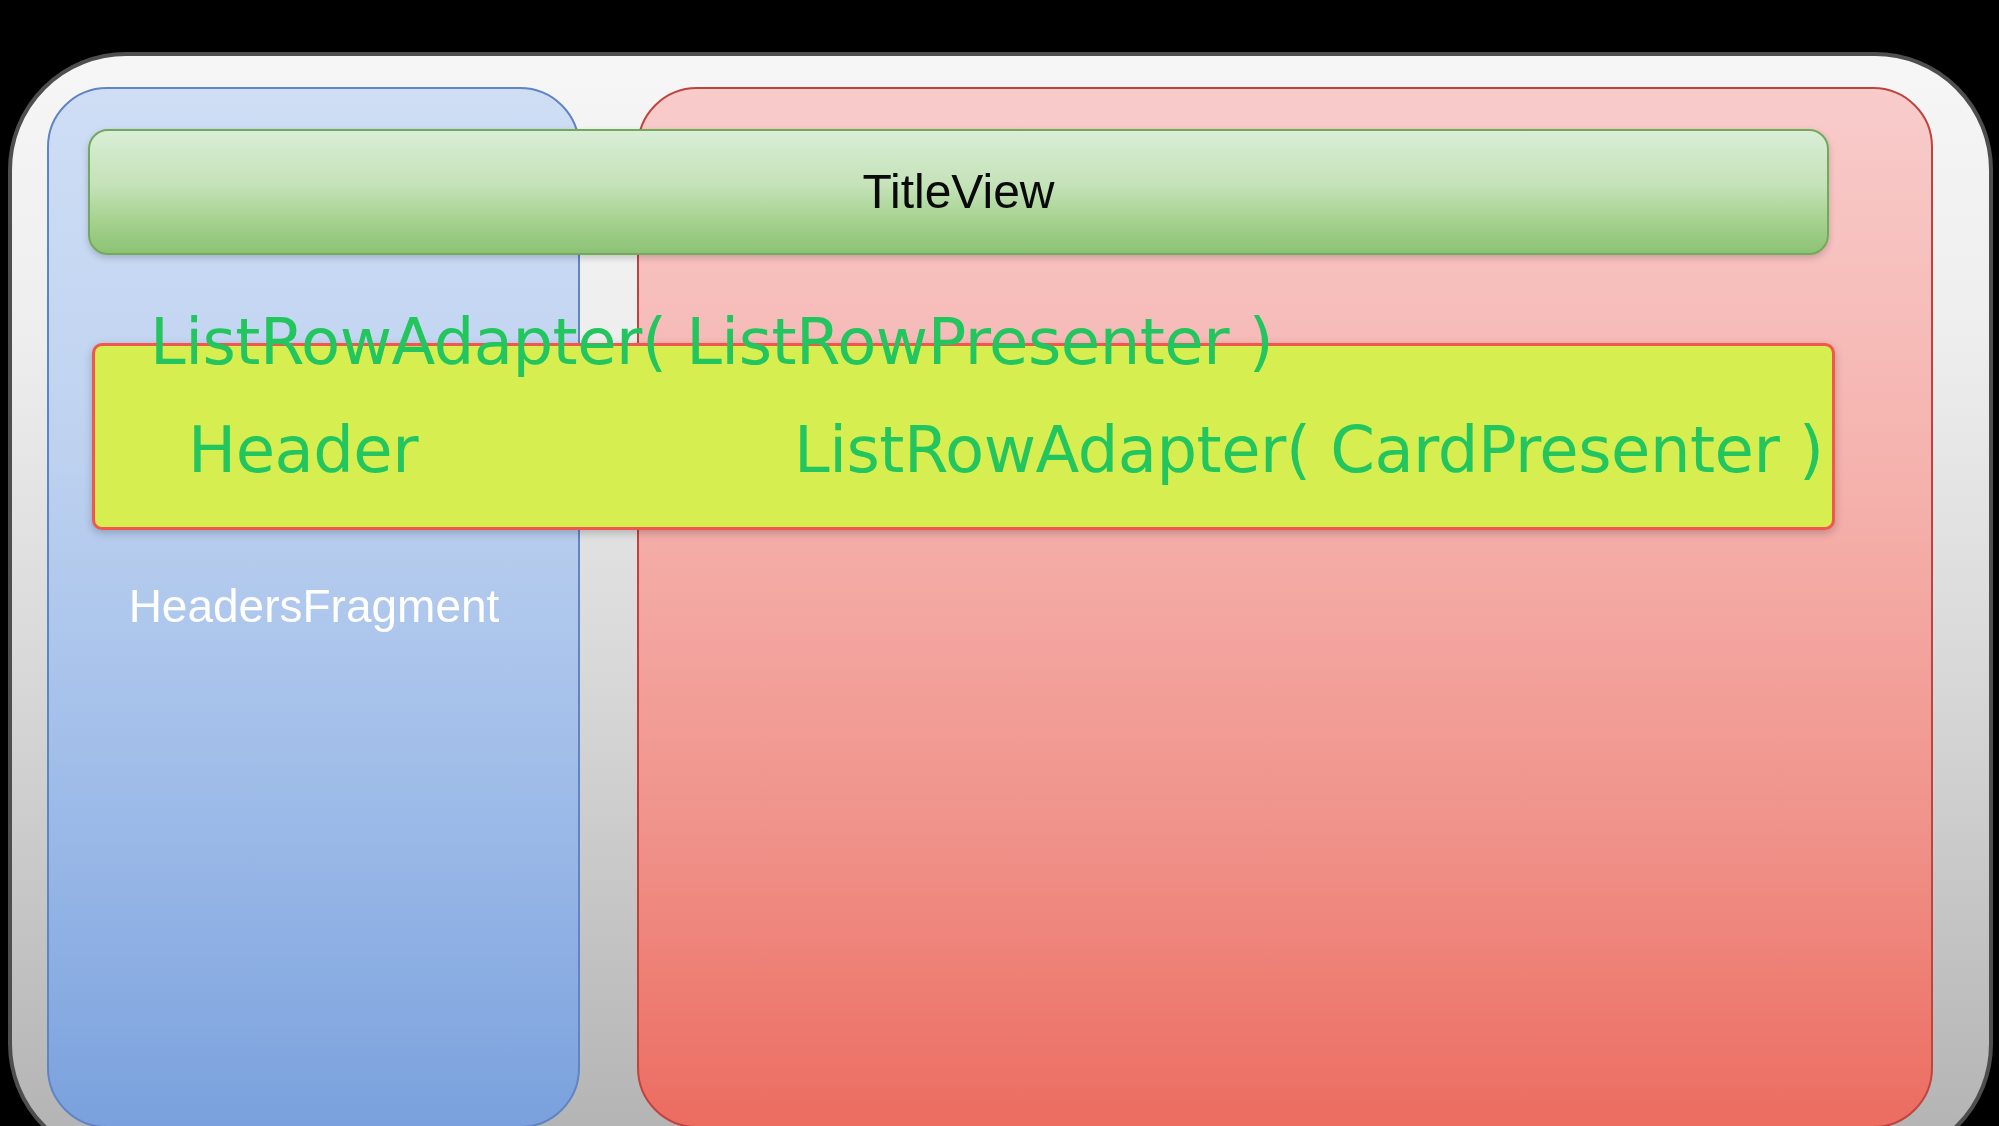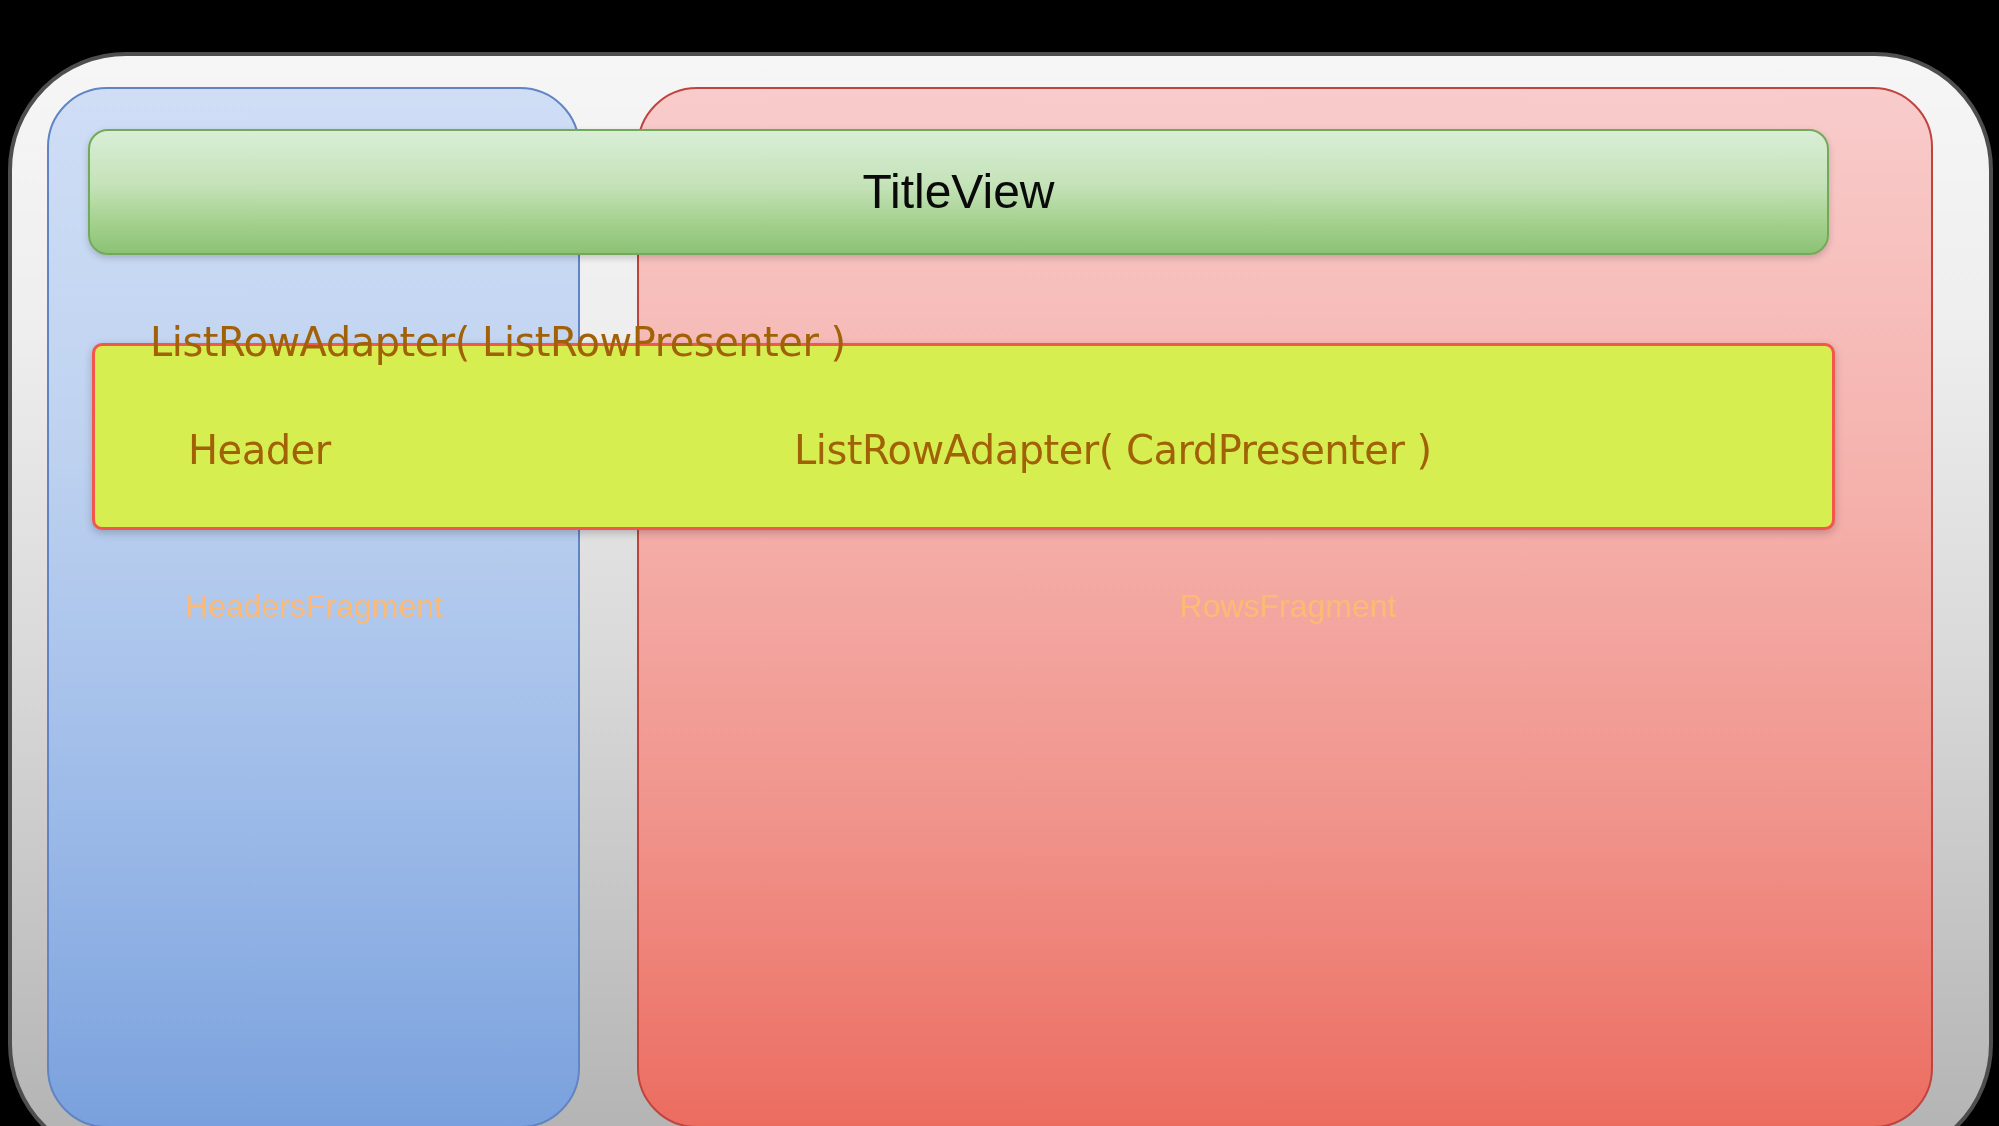--- a/index.html
+++ b/index.html
@@ -78,44 +78,44 @@
     height: 181px;
     border: 3px solid #f3564d;
     border-radius: 10px;
     background: #d7ee50;
     box-shadow: 0 3px 8px rgba(0,0,0,0.22);
     z-index: 2;
   }
   .big-label {
     position: absolute;
     font-family: "DejaVu Sans", sans-serif;
-    font-size: 40px;
+    font-size: 64px;
     line-height: 60px;
     letter-spacing: -0.5px;
-    color: #a16207;
+    color: #22c55e;
     white-space: nowrap;
     z-index: 4;
   }
   .listrow-presenter-label {
     left: 150px;
     top: 268px;
   }
   .header-label {
     left: 188px;
     top: 376px;
   }
   .card-presenter-label {
     left: 794px;
     top: 376px;
   }
   .small-label {
     position: absolute;
-    font-size: 32px;
+    font-size: 46px;
     line-height: 46px;
-    color: #fdba74;
+    color: #ffffff;
     white-space: nowrap;
     transform: translateX(-50%);
     z-index: 4;
   }
   .headers-fragment-label {
     left: 314px;
     top: 539px;
   }
   .rows-fragment-label {
     left: 1288px;
@@ -138,14 +138,13 @@
   <div class="adapter-bar"></div>
 
   <span class="big-label listrow-presenter-label">ListRowAdapter( ListRowPresenter )</span>
 
   <span class="big-label card-presenter-label">ListRowAdapter( CardPresenter )</span>
 
   <span class="big-label header-label">Header</span>
 
   <span class="small-label headers-fragment-label">HeadersFragment</span>
 
-  <span class="small-label rows-fragment-label">RowsFragment</span>
 </div>
 
 </body></html>

